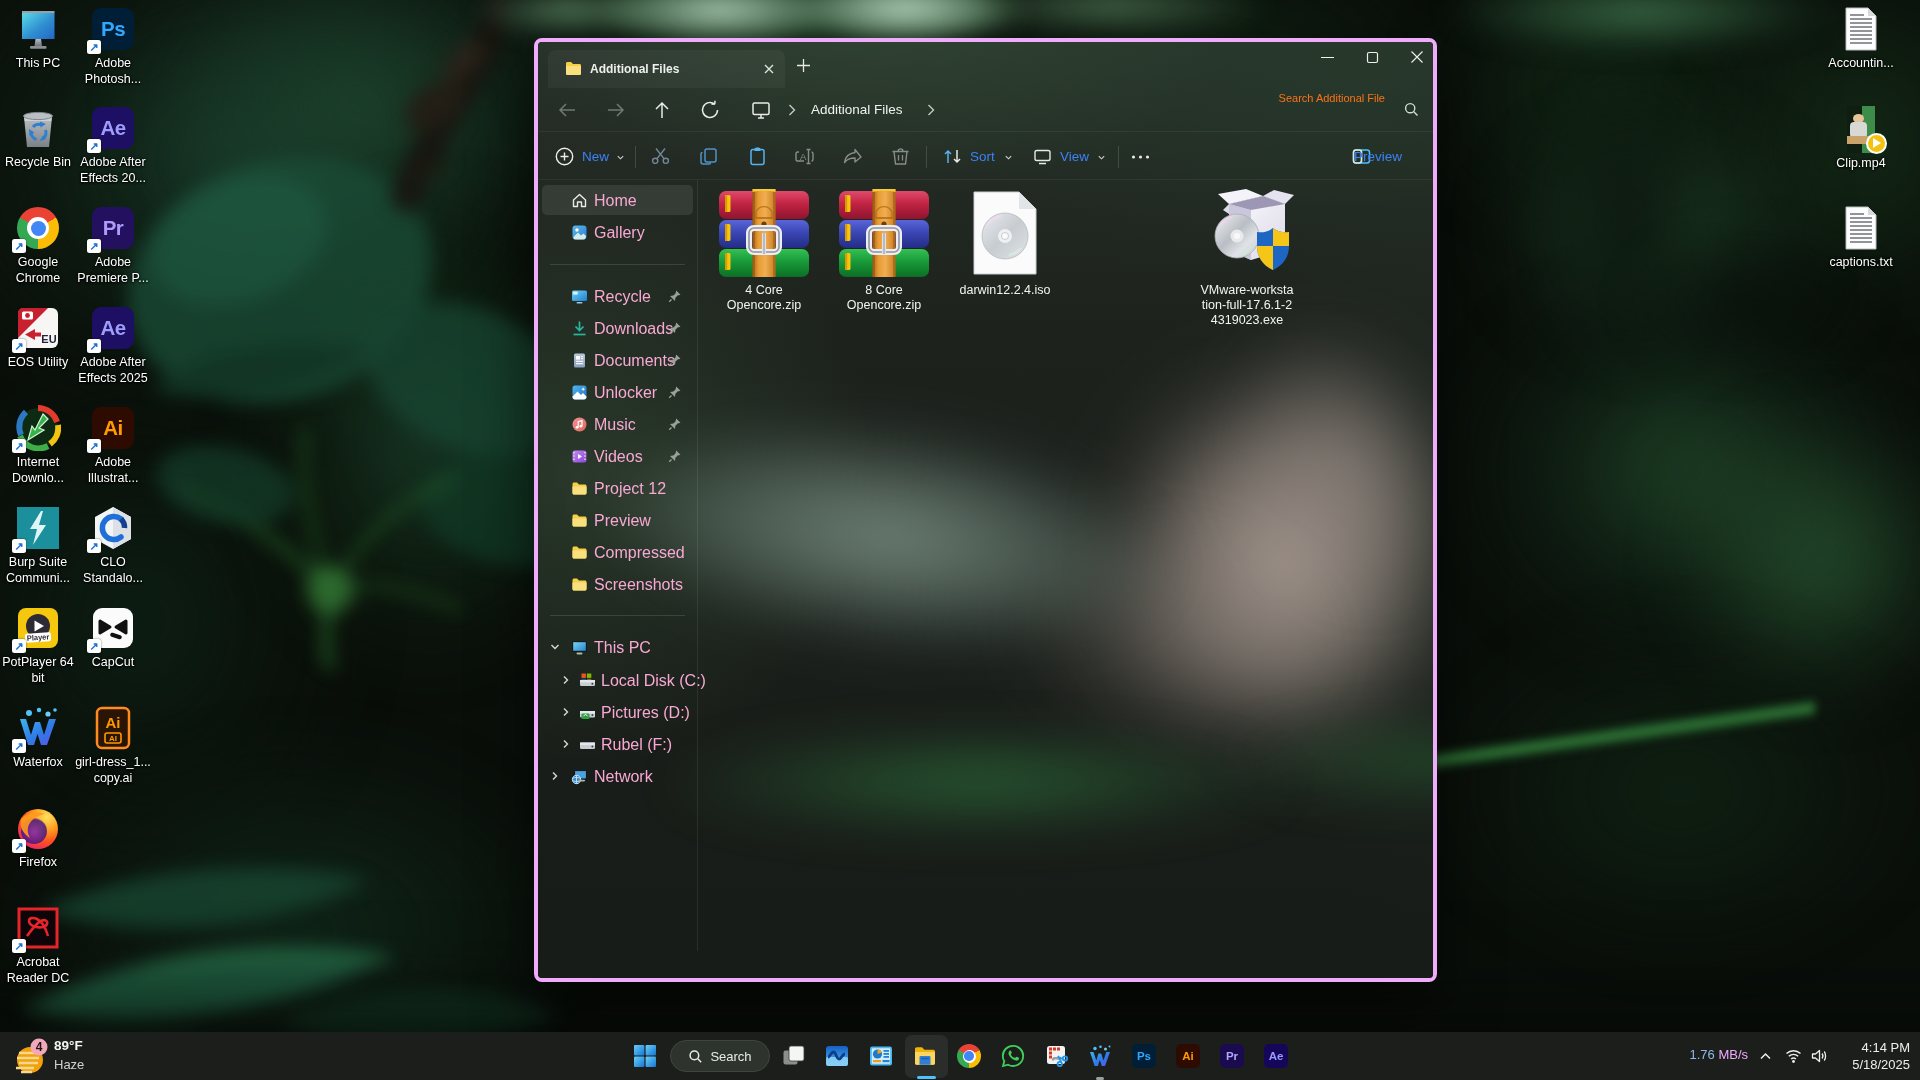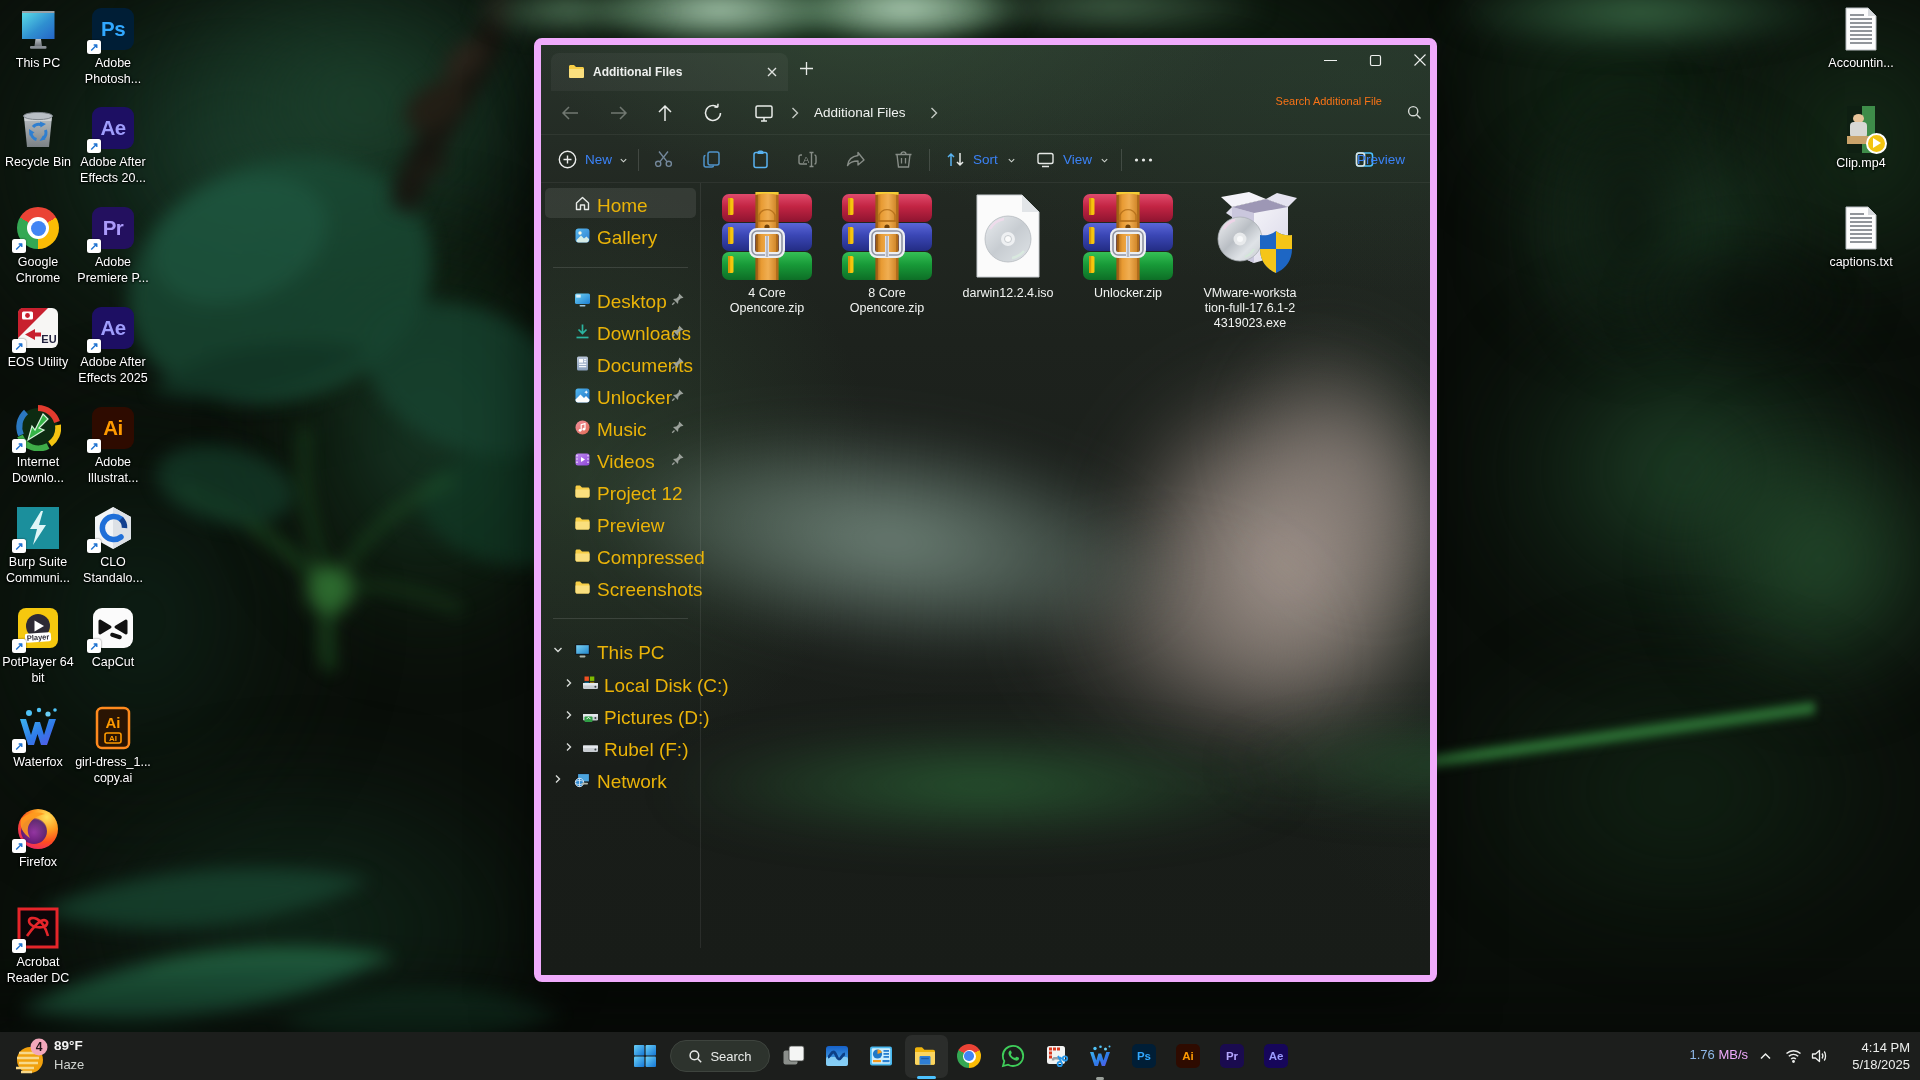--- a/index.html
+++ b/index.html
@@ -12,21 +12,21 @@
 #stem{position:absolute;left:1425px;top:695px;width:390px;height:80px;filter:blur(4px)}
 
 .di{position:absolute;width:84px;text-align:center;color:#fff}
 .di .ic{position:relative;width:46px;height:46px;margin:0 auto}
 .di .lbl{margin-top:4px;font-size:12.5px;line-height:15.5px;text-shadow:0 1px 2px #000,0 0 3px #000}
 .sc{position:absolute;left:-3px;bottom:-2px;width:14px;height:14px;background:#fff;border-radius:2.5px;box-shadow:0 0 2px rgba(0,0,0,.6)}
 .sc:after{content:"\2197";position:absolute;left:0;top:0;width:14px;height:14px;color:#1e73d2;font-size:11px;font-weight:700;line-height:14px;text-align:center;text-shadow:none}
 .adtile{position:absolute;left:2px;top:2px;width:42px;height:42px;border-radius:9px;display:flex;align-items:center;justify-content:center;font-size:20.5px;font-weight:700;letter-spacing:-0.5px}
 
 #win{position:absolute;left:534px;top:38px;width:903px;height:944px;border-radius:8px;
- border:7px solid #f0abfc;background:#20261f;box-shadow:0 24px 60px rgba(0,0,0,.55);overflow:hidden}
+ border:4px solid #f0abfc;background:#20261f;box-shadow:0 24px 60px rgba(0,0,0,.55);overflow:hidden}
 #winbg{position:absolute;inset:0;background:
  radial-gradient(520px 260px at 340px -30px, rgba(58,92,62,.42), rgba(62,98,66,0) 70%),
  radial-gradient(700px 300px at 820px 30px, rgba(40,70,48,.36), rgba(42,74,50,0) 72%),
  radial-gradient(420px 420px at 40px 430px, rgba(62,96,64,.38), rgba(62,96,64,0) 70%),
  radial-gradient(300px 500px at 900px 500px, rgba(38,58,44,.25), rgba(38,58,44,0) 75%),
  linear-gradient(180deg,#28322a 0%,#242c25 10%,#212721 18%,#1d221d 32%,#1a1e1a 55%,#181c18 100%)}
 #blob1{position:absolute;left:545px;top:300px;width:400px;height:440px;border-radius:50%;
  background:radial-gradient(closest-side,rgba(182,166,158,.92),rgba(158,144,136,.6) 52%,rgba(116,106,100,.24) 76%,transparent 100%);
  transform:rotate(-16deg);filter:blur(30px)}
 #blob1b{position:absolute;left:700px;top:270px;width:220px;height:300px;border-radius:50%;
@@ -52,21 +52,21 @@
 #searchtxt{position:absolute;right:48px;top:4px;font-size:11px;color:#f97316}
 #toolbar{top:91px;height:47px;border-bottom:1px solid rgba(255,255,255,.055)}
 .tsep{position:absolute;top:13px;width:1px;height:22px;background:rgba(255,255,255,.14)}
 .tbt{position:absolute;top:13px;width:21px;height:21px}
 .tlabel{position:absolute;top:16px;font-size:13.5px;color:#3b82f6}
 .chev{position:absolute;top:20px;width:9px;height:9px;color:#cfd4cf}
 #body{position:absolute;left:0;top:138px;right:0;bottom:27px}
 #sep-v{position:absolute;left:159px;top:0;bottom:0;width:1px;background:rgba(255,255,255,.08)}
 .srow{position:absolute;left:4px;width:151px;height:30px;border-radius:5px}
 .srow .sic{position:absolute;left:29px;top:7px;width:17px;height:17px}
-.srow .stx{position:absolute;left:52px;top:7px;font-size:19px;color:#eab308;white-space:nowrap}
+.srow .stx{position:absolute;left:52px;top:7px;font-size:16px;color:#f9a8d4;white-space:nowrap}
 .srow .pin{position:absolute;right:11px;top:8px;width:14px;height:14px;color:#9aa09a}
 .ssep{position:absolute;left:12px;width:135px;height:1px;background:rgba(255,255,255,.12)}
 .tchev{position:absolute;width:12px;height:12px;color:#d7dbd7}
 #files{position:absolute;left:160px;top:0;right:0;bottom:0}
 .fitem{position:absolute;width:116px;text-align:center;color:#f2f4f2}
 .fitem .fic{position:relative;width:96px;height:90px;margin:0 auto}
 .fitem .flbl{margin-top:5px;font-size:12.5px;line-height:15px}
 #status{position:absolute;left:0;right:0;bottom:0;height:27px;border-top:1px solid rgba(255,255,255,.07)}
 #status .cnt{position:absolute;left:14px;top:6px;font-size:12.5px;color:#e3e6e3}
 
@@ -639,21 +639,21 @@
               <defs>
                 <linearGradient id="dsk" x1="0" y1="0" x2="1" y2="1">
                   <stop offset="0" stop-color="#6fd1f2"></stop>
                   <stop offset="1" stop-color="#1d7fd4"></stop>
                 </linearGradient>
               </defs>
               <rect x="1" y="2.5" width="15" height="10.5" rx="1.6" fill="url(#dsk)"></rect>
               <rect x="2.2" y="3.6" width="4.5" height="3" fill="#e9f6fd" opacity=".9"></rect>
               <rect x="5.5" y="14" width="6" height="1.6" rx=".8" fill="#9fc6e2"></rect>
             </svg>
-        <span class="stx">Desktop</span>
+        <span class="stx">Recycle</span>
         <svg class="pin" viewBox="0 0 14 14">
               <path d="M8.2 1.5 L12.5 5.8 L9.6 6.5 L7.4 8.7 L7 12 L2 7 L5.3 6.6 L7.5 4.4 Z" fill="#9aa09a"></path>
               <path d="M3.5 10.5 L1.2 12.8" stroke="#9aa09a" stroke-width="1.3"></path>
             </svg>
       </div>
       <div class="srow" style="top:133px">
         <svg class="sic" viewBox="0 0 17 17">
               <path d="M8.5 1.5 V10 M4.5 6.5 L8.5 10.5 L12.5 6.5" fill="none" stroke="#2bb5a0" stroke-width="1.7"></path>
               <path d="M2.5 14.5 H14.5" stroke="#2bb5a0" stroke-width="1.7"></path>
             </svg>
@@ -870,28 +870,20 @@
                 <path d="M62 4 L79 21 L62 21 Z" fill="#e2e5e8"></path>
                 <circle cx="48" cy="48" r="23" fill="url(#cdg)"></circle>
                 <circle cx="48" cy="48" r="23" fill="none" stroke="#b5babf" stroke-width=".8"></circle>
                 <circle cx="48" cy="48" r="7" fill="#eef0f2"></circle>
                 <circle cx="48" cy="48" r="3.5" fill="#fbfbfb" stroke="#b5babf" stroke-width=".7"></circle>
                 <path d="M30 38 A20 20 0 0 1 44 28" stroke="#f3d9ec" stroke-width="2.5" fill="none" opacity=".8"></path>
                 <path d="M64 60 A20 20 0 0 1 52 67" stroke="#d9ecdf" stroke-width="2.5" fill="none" opacity=".8"></path>
               </svg>
       </div>
             <div class="flbl">darwin12.2.4.iso</div>
-          </div>
-      <div class="fitem" style="left:369px;top:8px">
-            <div class="fic">
-        <svg width="96" height="90" viewBox="0 0 96 90">
-                <use href="#winrar"></use>
-              </svg>
-      </div>
-            <div class="flbl">Unlocker.zip</div>
           </div>
       <div class="fitem" style="left:491px;top:8px">
             <div class="fic">
         <svg width="96" height="90" viewBox="0 0 96 90">
                 <defs>
                   <linearGradient id="bx" x1="0" y1="0" x2="1" y2="1">
                     <stop offset="0" stop-color="#fdfdfe"></stop>
                     <stop offset="1" stop-color="#d9d7e8"></stop>
                   </linearGradient>
                   <linearGradient id="cd2" x1="0" y1="0" x2="1" y2="1">

